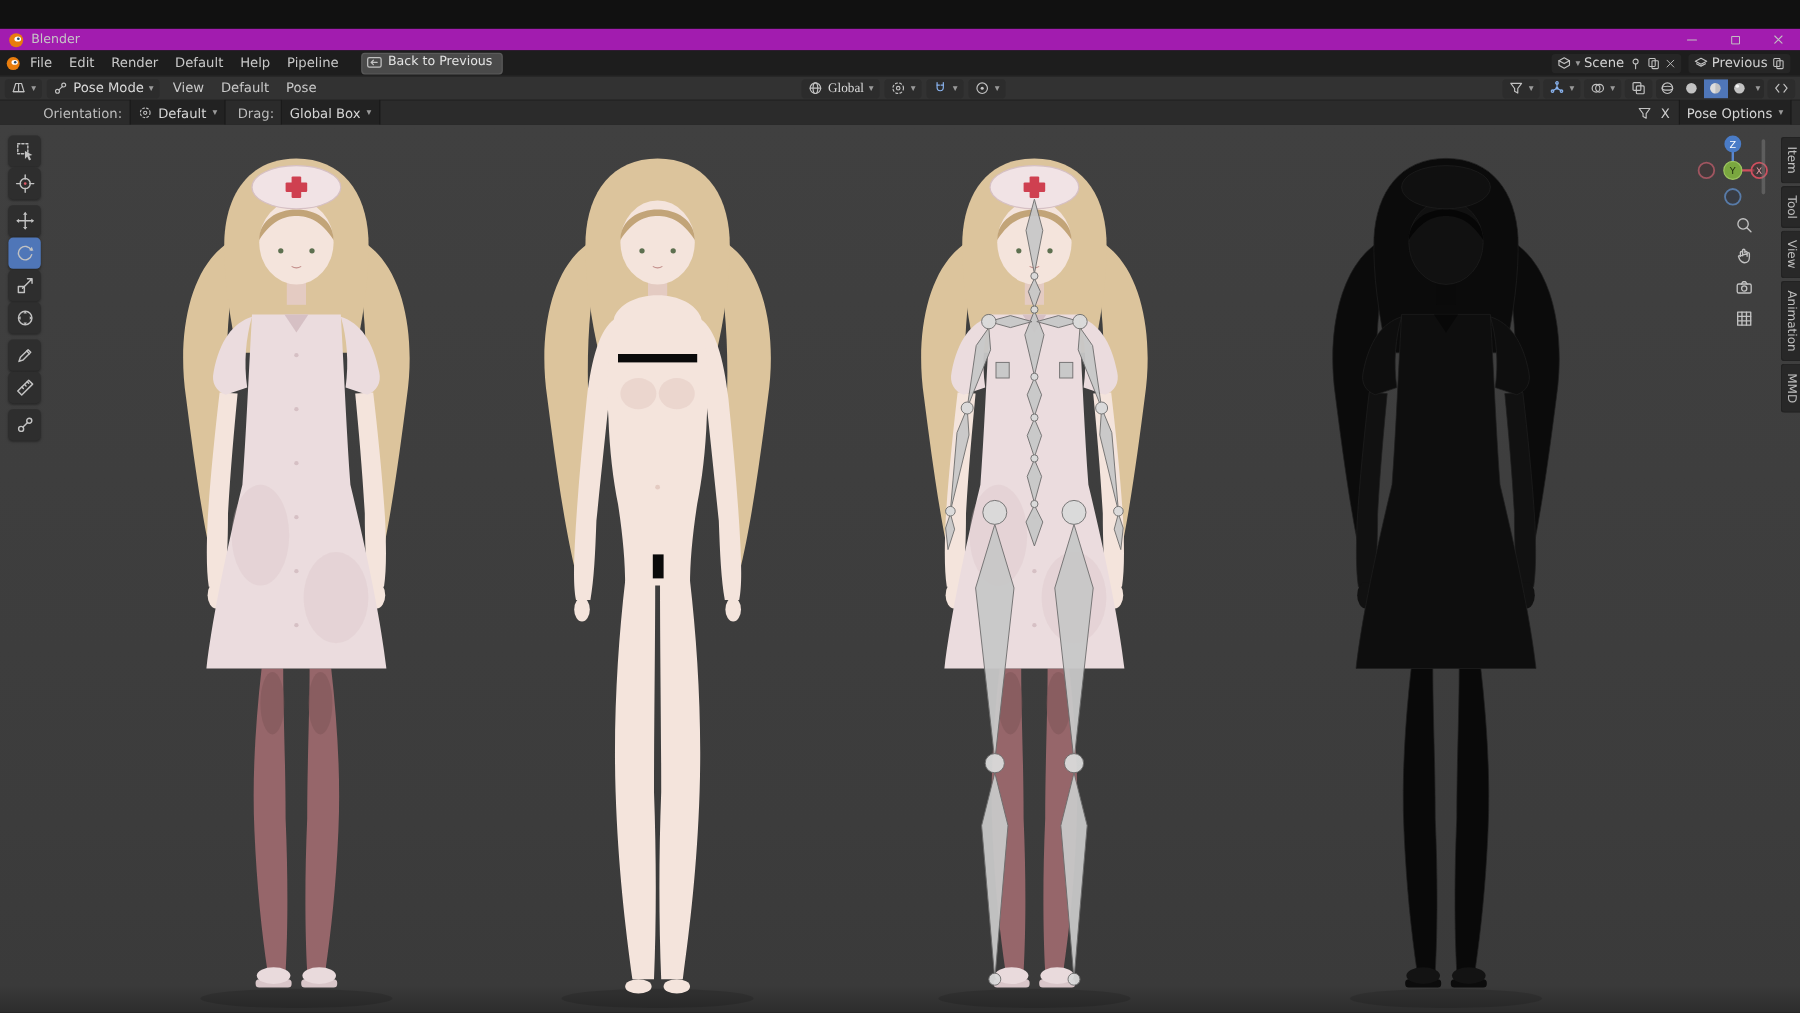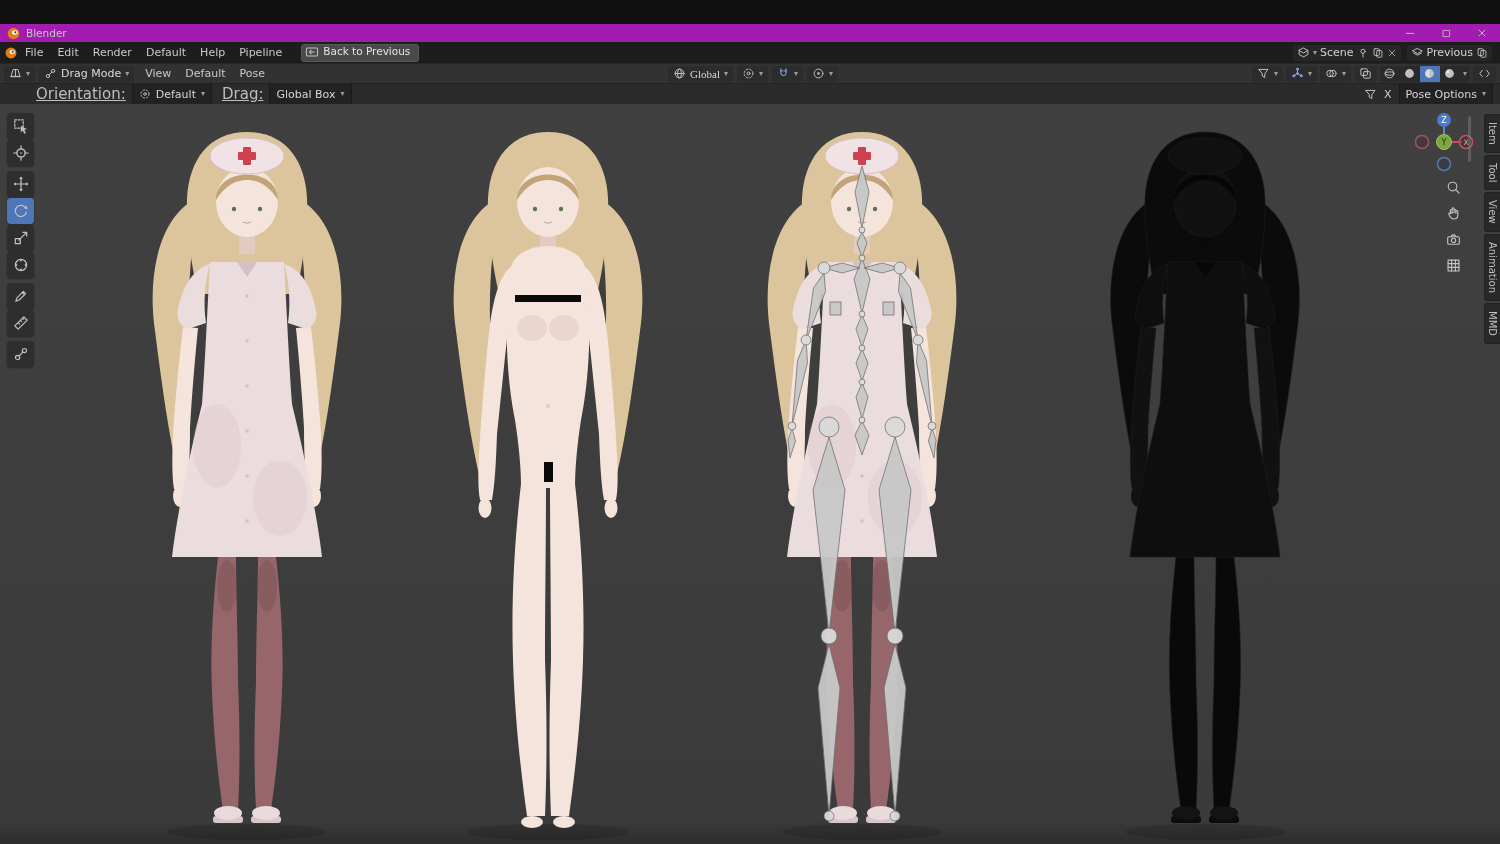--- a/index.html
+++ b/index.html
@@ -17,21 +17,21 @@
   .topbar-right{margin-left:auto;display:flex;align-items:center;gap:6px;padding-right:8px;}
   .tb-field{display:flex;align-items:center;gap:3px;background:#262626;border-radius:3px;padding:0 4px;height:16px;color:#d2d2d2;font-size:11px;}
   .editor-header{height:20px;background:#323232;border-top:1px solid #262626;display:flex;align-items:center;position:relative;padding:0 4px;box-sizing:border-box;}
   .hdr-dd{display:flex;align-items:center;gap:4px;background:#2c2c2c;border-radius:3px;height:16px;padding:0 5px;font-size:11px;color:#dadada;}
   .hdr-center{position:absolute;left:668px;top:0;height:100%;display:flex;align-items:center;gap:4px;font-family:Liberation Serif, serif;}
   .hdr-right{margin-left:auto;display:flex;align-items:center;gap:3px;}
   .shade-group{display:flex;align-items:center;background:#2a2a2a;border-radius:3px;overflow:hidden;height:16px;}
   .shade-btn{width:20px;height:16px;display:flex;align-items:center;justify-content:center;color:#bdbdbd;}
   .shade-btn.active{background:#4f76b8;color:#fff;}
   .tool-settings{height:21px;background:#2b2b2b;border-top:1px solid #232323;display:flex;align-items:center;box-sizing:border-box;}
-  .ts-label{color:#bdbdbd;font-size:15px;margin-right:6px;text-decoration:underline;}
+  .ts-label{color:#bdbdbd;font-size:11px;margin-right:6px;}
   .ts-dd{display:flex;align-items:center;gap:5px;background:#222;border:1px solid #1a1a1a;border-radius:3px;height:15px;padding:12px 6px;font-size:11px;color:#d6d6d6;justify-content:space-between;}
   .ts-right{margin-left:auto;display:flex;align-items:center;gap:7px;padding-right:7px;}
   .viewport{position:relative;height:747px;background:linear-gradient(180deg,#404040 0%,#3c3c3c 78%,#3a3a3a 96%,#2c2c2c 99.2%,#2a2a2a 100%);overflow:hidden;}
   .scene-wrap,.scene-wrap svg{position:absolute;inset:0;}
   .left-toolbar{position:absolute;left:7px;top:9px;display:flex;flex-direction:column;}
   .tool-group{display:flex;flex-direction:column;gap:1px;margin-bottom:5px;}
   .tool-btn{width:27px;height:26px;background:#2e2e2e;border-radius:4px;display:flex;align-items:center;justify-content:center;color:#d4d4d4;box-shadow:0 1px 2px rgba(0,0,0,.35);}
   .tool-btn.active{background:#4f76b8;color:#fff;}
   .gizmo{position:absolute;right:24px;top:6px;width:64px;height:64px;}
   .vp-buttons{position:absolute;right:36px;top:72px;display:flex;flex-direction:column;gap:4px;align-items:center;}
@@ -166,21 +166,21 @@
     <span class="dd-arrow">▾</span>
   </div>
   <div class="hdr-dd" style="margin-left:4px;">
     <span class="icon">
         <svg viewBox="0 0 16 16" width="13" height="13" fill="none" stroke="currentColor" stroke-width="1.2" stroke-linecap="round" stroke-linejoin="round">
           <circle cx="4.8" cy="11.2" r="2"></circle>
           <path d="M6.3 9.7 9.7 6.3"></path>
           <circle cx="11.2" cy="4.8" r="2"></circle>
         </svg>
       </span>
-    <span>Drag Mode</span>
+    <span>Pose Mode</span>
     <span class="dd-arrow">▾</span>
   </div>
   <div style="display:flex;height:100%;margin-left:4px;">
       <span class="menu-item">View</span>
       <span class="menu-item">Default</span>
       <span class="menu-item">Pose</span>
     </div>
 
   <div class="hdr-center">
     <div class="hdr-dd">

